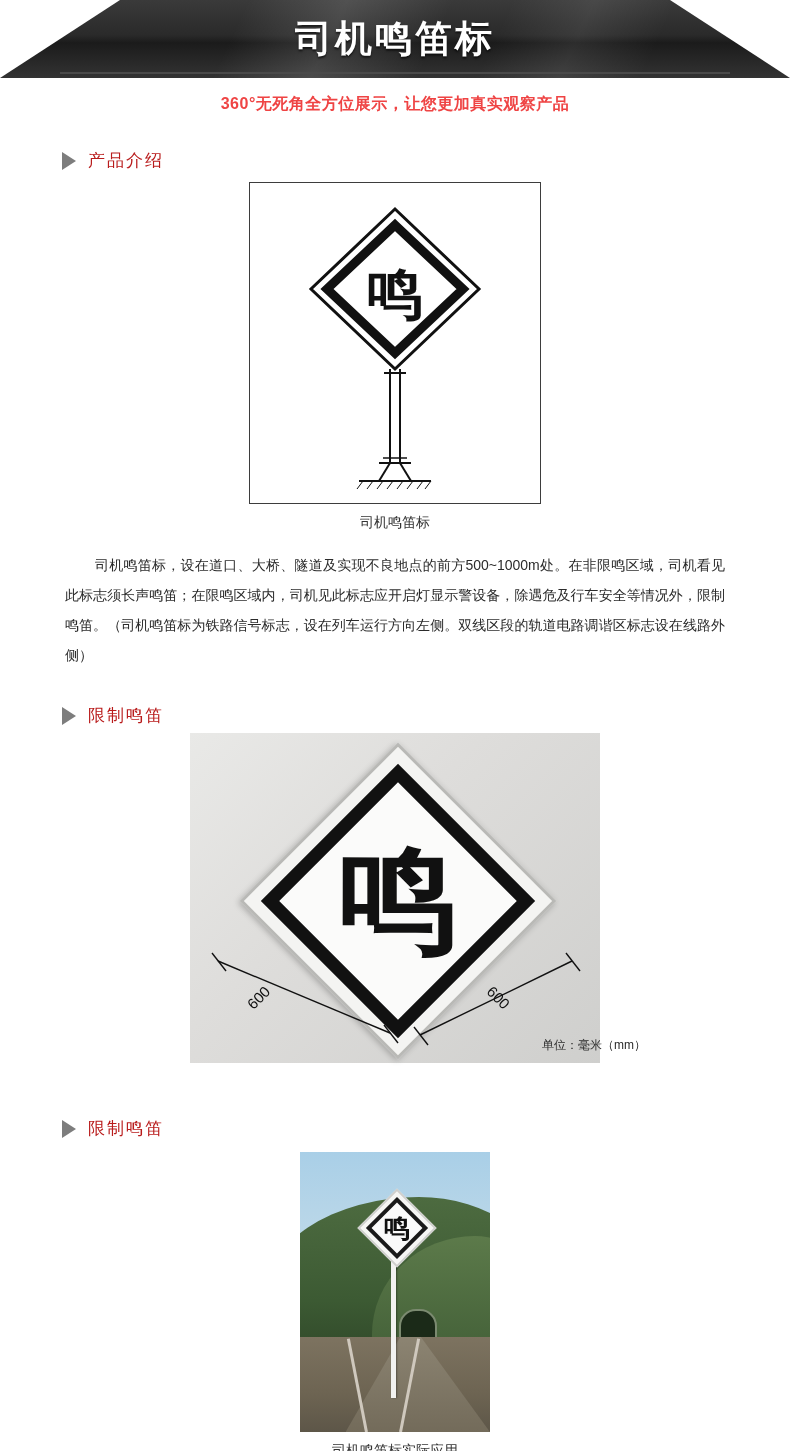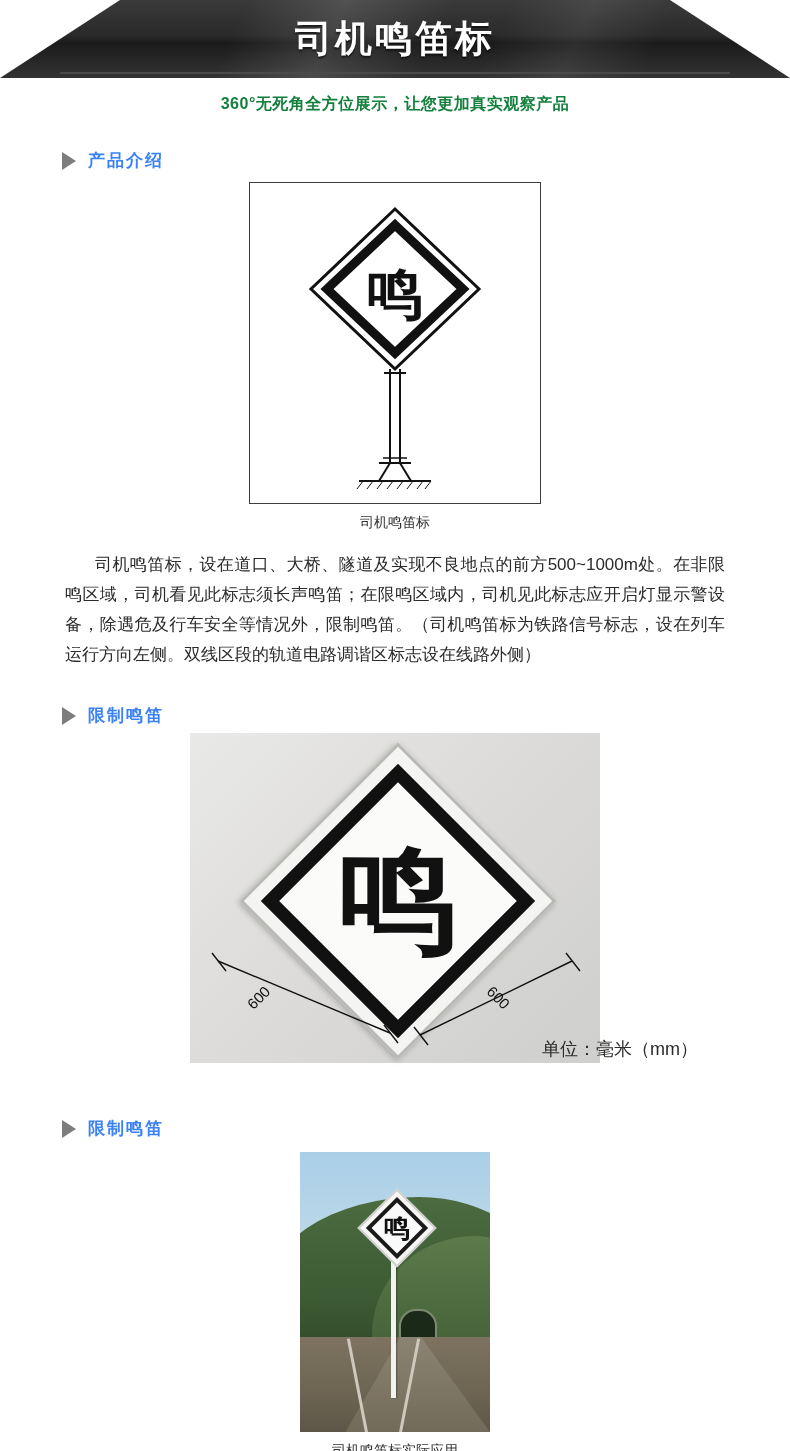--- a/index.html
+++ b/index.html
@@ -71,43 +71,42 @@
     height: 2px;
     background: #4a4a4a;
     z-index: 4;
   }
 
   .subtitle {
     width: 790px;
     text-align: center;
     font-size: 16px;
     font-weight: bold;
-    color: #15803d;
+    color: #ef4444;
     margin-top: 16px;
     letter-spacing: 0.5px;
   }
 
   
   .section-head {
     display: flex;
     align-items: center;
     margin: 34px 0 6px 62px;
   }
   .tri-icon {
     width: 0; height: 0;
     border-left: 14px solid #7d7d7d;
     border-top: 9px solid transparent;
     border-bottom: 9px solid transparent;
     margin-right: 12px;
   }
   .section-title {
     font-size: 17px;
-    color: #3b82f6;
+    color: #b91c1c;
     letter-spacing: 2px;
-    font-weight: bold;
   }
 
   
   .figure-wrap {
     width: 790px;
     text-align: center;
   }
   .caption {
     font-size: 14px;
     color: #333;
@@ -122,21 +121,21 @@
     border: 1px solid #3d3d3d;
     margin: 10px auto 0;
     position: relative;
     background: #fff;
   }
 
   
   .body-text {
     width: 660px;
     margin: 18px auto 0;
-    font-size: 17px;
+    font-size: 14px;
     line-height: 30px;
     color: #2b2b2b;
     text-align: justify;
     text-indent: 30px;
   }
 
   
   .spec-area {
     position: relative;
     width: 790px;
@@ -186,21 +185,21 @@
     position: absolute;
     font-size: 15px;
     color: #111;
   }
   .dim-left  { left: 246px; top: 256px; transform: rotate(-45deg); }
   .dim-right { left: 486px; top: 256px; transform: rotate(45deg); }
   .unit-label {
     position: absolute;
     left: 542px;
     top: 304px;
-    font-size: 18px;
+    font-size: 12px;
     color: #2b2b2b;
   }
 
   
   .app-photo {
     width: 190px;
     height: 280px;
     margin: 12px auto 0;
     position: relative;
     overflow: hidden;

